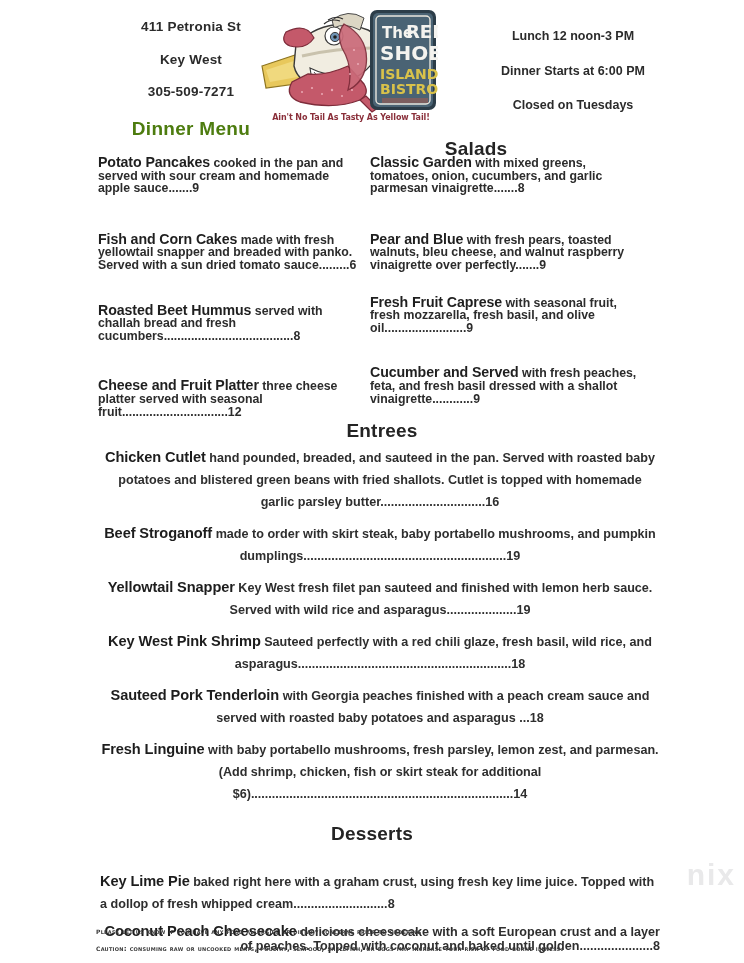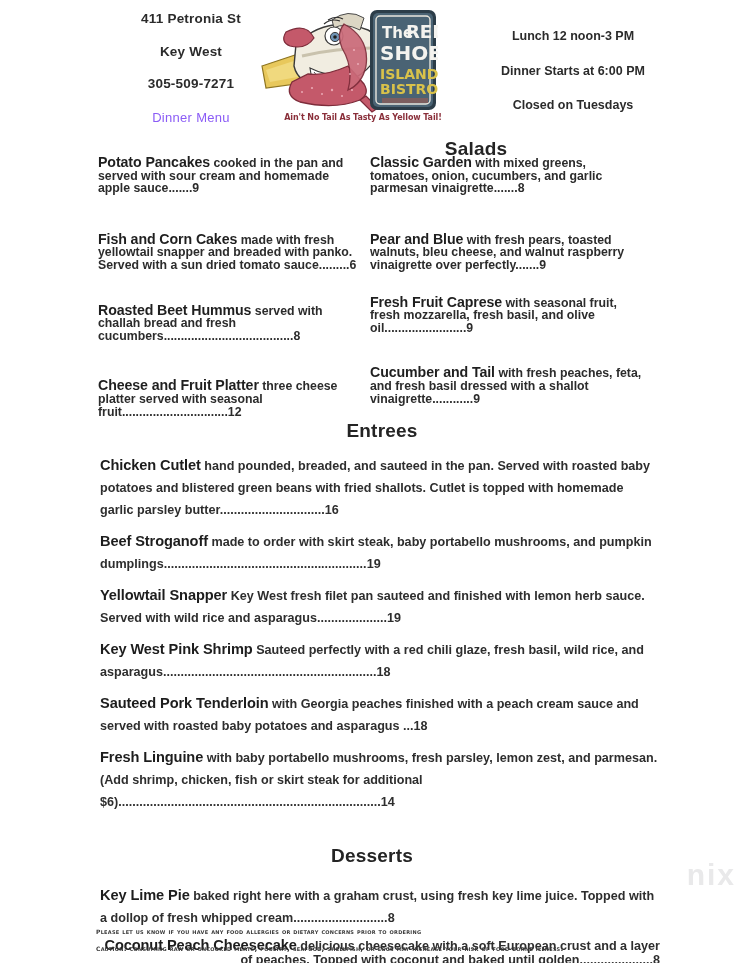--- a/index.html
+++ b/index.html
@@ -37,37 +37,37 @@
 
   
   .header {
     position: relative;
     height: 128px;
     z-index: 2;
   }
   .addr-block {
     position: absolute;
     left: 86px;
-    top: 12px;
+    top: 20px;
     width: 210px;
     text-align: center;
   }
   .addr-line {
     font-size: 13.5px;
     font-weight: 700;
     letter-spacing: 0.2px;
     line-height: 1;
     margin-bottom: 19px;
     color: #2b2b2b;
   }
   .dinner-menu-title {
-    font-size: 13px;
-    font-weight: 400;
+    font-size: 19px;
+    font-weight: 700;
     letter-spacing: 0.3px;
-    color: #8b5cf6;
+    color: #4d7c0f;
     margin-top: 2px;
   }
 
   .hours-block {
     position: absolute;
     left: 448px;
     top: 30px;
     width: 250px;
     text-align: center;
   }
@@ -83,21 +83,21 @@
   .logo-wrap {
     position: absolute;
     left: 256px;
     top: 4px;
     width: 182px;
     height: 124px;
   }
   .logo-svg { display: block; }
   .logo-tagline {
     position: absolute;
-    left: 16px;
+    left: 4px;
     top: 109px;
     width: 182px;
     text-align: center;
     font-size: 8px;
     font-weight: 700;
     color: #8a2f3a;
     letter-spacing: -0.1px;
     font-family: "DejaVu Sans", sans-serif;
     white-space: nowrap;
   }
@@ -299,51 +299,51 @@
       <div style="height:22px"></div>
       <div class="item-compact">
         <span class="nm">Pear and Blue</span><span> with fresh pears, toasted walnuts, bleu cheese, and walnut raspberry vinaigrette over perfectly</span><span>.......</span><span>9</span>
       </div>
       <div style="height:8px"></div>
       <div class="item-compact">
         <span class="nm">Fresh Fruit Caprese</span><span> with seasonal fruit, fresh mozzarella, fresh basil, and olive oil</span><span>........................</span><span>9</span>
       </div>
       <div style="height:16px"></div>
       <div class="item-compact">
-        <span class="nm">Cucumber and Tail</span><span> with fresh peaches, feta, and fresh basil dressed with a shallot vinaigrette</span><span>............</span><span>9</span>
+        <span class="nm">Cucumber and Served</span><span> with fresh peaches, feta, and fresh basil dressed with a shallot vinaigrette</span><span>............</span><span>9</span>
       </div>
     </div>
   </div>
 
   <div class="section-head" style="margin-top:2px;padding-left:20px;">Entrees</div>
 
-  <div class="full-list" style="margin-top:12px;">
+  <div class="full-list" style="margin-top:4px;text-align:center;">
     <div class="item-wide">
       <span class="nm">Chicken Cutlet</span><span> hand pounded, breaded, and sauteed in the pan. Served with roasted baby potatoes and blistered green beans with fried shallots. Cutlet is topped with homemade garlic parsley butter</span><span>..............................</span><span>16</span>
     </div>
     <div class="item-wide">
       <span class="nm">Beef Stroganoff</span><span> made to order with skirt steak, baby portabello mushrooms, and pumpkin dumplings</span><span>..........................................................</span><span>19</span>
     </div>
     <div class="item-wide">
       <span class="nm">Yellowtail Snapper</span><span> Key West fresh filet pan sauteed and finished with lemon herb sauce.  Served with wild rice and asparagus</span><span>....................</span><span>19</span>
     </div>
     <div class="item-wide">
       <span class="nm">Key West Pink Shrimp</span><span> Sauteed perfectly with a red chili glaze, fresh basil, wild rice, and asparagus</span><span>.............................................................</span><span>18</span>
     </div>
     <div class="item-wide">
       <span class="nm">Sauteed Pork Tenderloin</span><span> with Georgia peaches finished with a peach cream sauce and served with roasted baby potatoes and asparagus </span><span>...</span><span>18</span>
     </div>
     <div class="item-wide">
       <span class="nm">Fresh Linguine</span><span> with baby portabello mushrooms, fresh parsley, lemon zest, and parmesan.  (Add shrimp, chicken, fish or skirt steak for additional $6)</span><span>...........................................................................</span><span>14</span>
     </div>
   </div>
 
-  <div class="section-head" style="margin-top:32px;">Desserts</div>
-
-  <div class="full-list" style="margin-top:17px;">
+  <div class="section-head" style="margin-top:18px;">Desserts</div>
+
+  <div class="full-list" style="margin-top:25px;">
     <div class="item-wide">
       <span class="nm">Key Lime Pie</span><span> baked right here with a graham crust, using fresh key lime juice.  Topped with a dollop of fresh whipped cream</span><span>...........................</span><span>8</span>
     </div>
     <div class="item-wide item-tight">
       <span class="nm">Coconut Peach Cheesecake</span><span> delicious cheesecake with a soft European crust and a layer of peaches.  Topped with coconut and baked until golden</span><span>.....................</span><span>8</span>
     </div>
   </div>
 
   <div class="footer">
     <div class="footer-line">Please let us know if you have any food allergies or dietary concerns prior to ordering</div>

